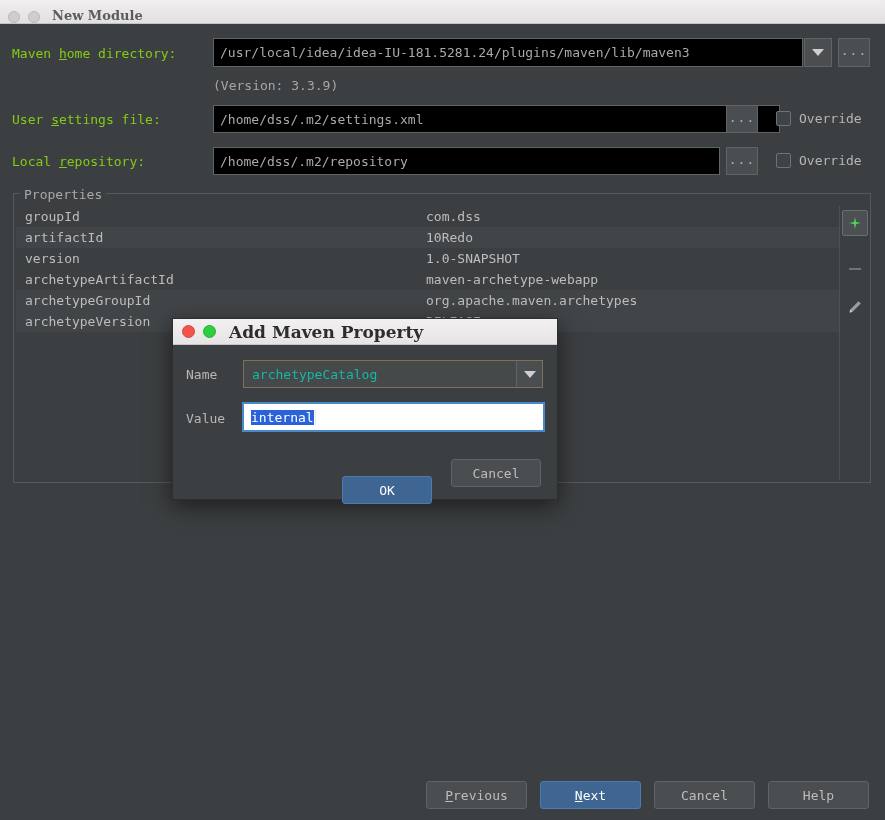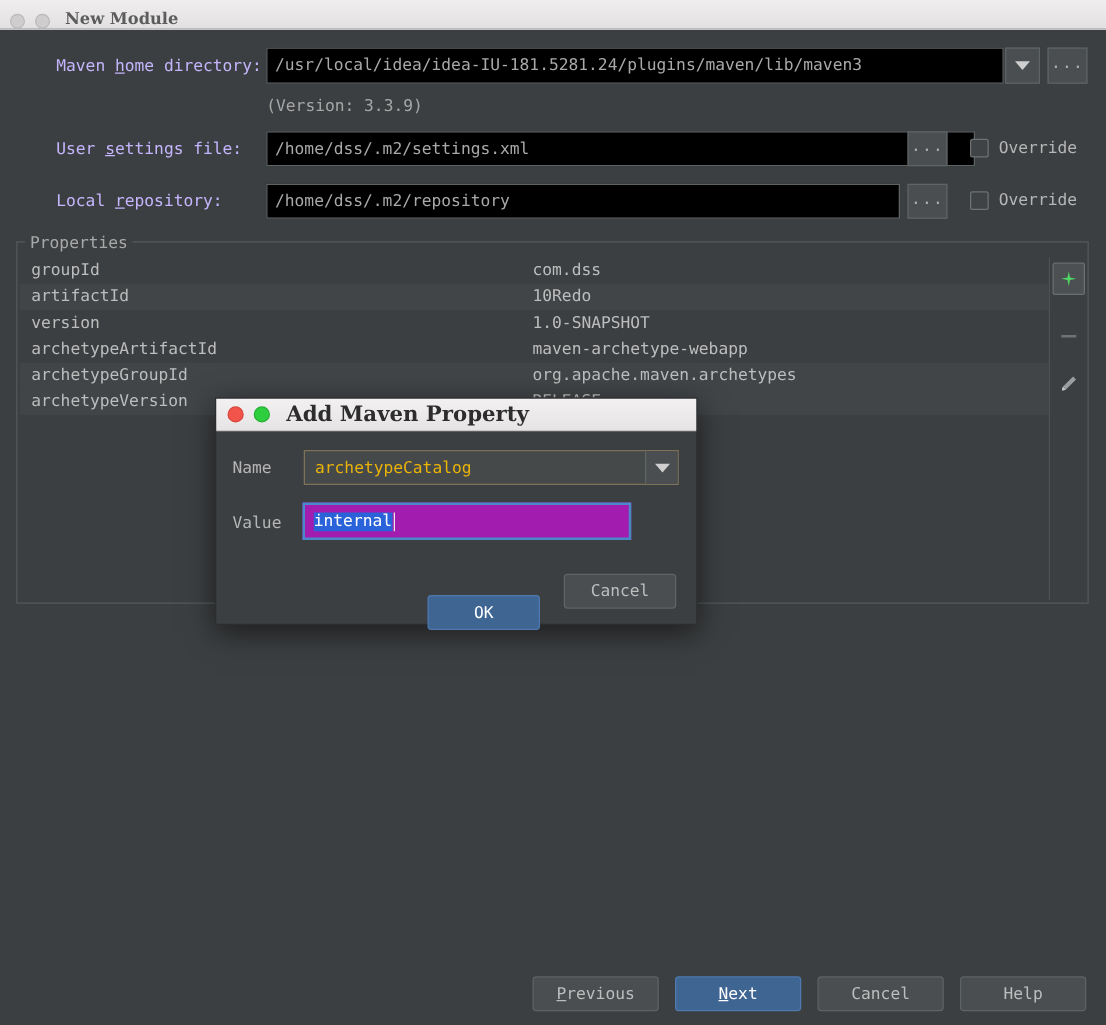--- a/index.html
+++ b/index.html
@@ -33,23 +33,22 @@
     margin-left: 12px;
     font-family: "DejaVu Serif", serif;
     font-size: 13px; font-weight: bold;
     color: #5c5c5c;
   }
 
   
   .form-label {
     position: absolute;
     font-size: 13px;
-    color: #c4b5fd;
+    color: #84cc16;
     white-space: nowrap;
-    margin-left: 33px;
   }
   .mn { text-decoration: underline; }
 
   .textfield {
     position: absolute;
     background: #000000;
     border: 1px solid #5e6364;
     color: #a9a9a9;
     font-family: "DejaVu Sans Mono", monospace;
     font-size: 13px;
@@ -186,34 +185,34 @@
   .dlg-combo {
     position: absolute;
     left: 243px; top: 360px;
     width: 300px; height: 28px;
     background: #45494a;
     border: 1px solid #7d7257;
     display: flex; align-items: center;
   }
   .dlg-combo .txt {
     flex: 1; padding-left: 8px;
-    font-size: 13px; color: #eab308;
+    font-size: 13px; color: #14b8a6;
     white-space: nowrap; overflow: hidden;
   }
   .dlg-combo .arrow-cell {
     width: 26px; height: 100%;
     border-left: 1px solid #5e6364;
     background: #4a4e50;
     display: flex; align-items: center; justify-content: center;
   }
   .dlg-value {
     position: absolute;
     left: 242px; top: 402px;
-    width: 263px; height: 30px;
-    background: #a21caf;
+    width: 303px; height: 30px;
+    background: #ffffff;
     border: 2px solid #4a88c7;
     display: flex; align-items: center;
     padding-left: 7px;
   }
   .sel-text {
     background: #2962d9;
     color: #ffffff;
     font-size: 13px;
     font-family: "DejaVu Sans Mono", monospace;
   }

